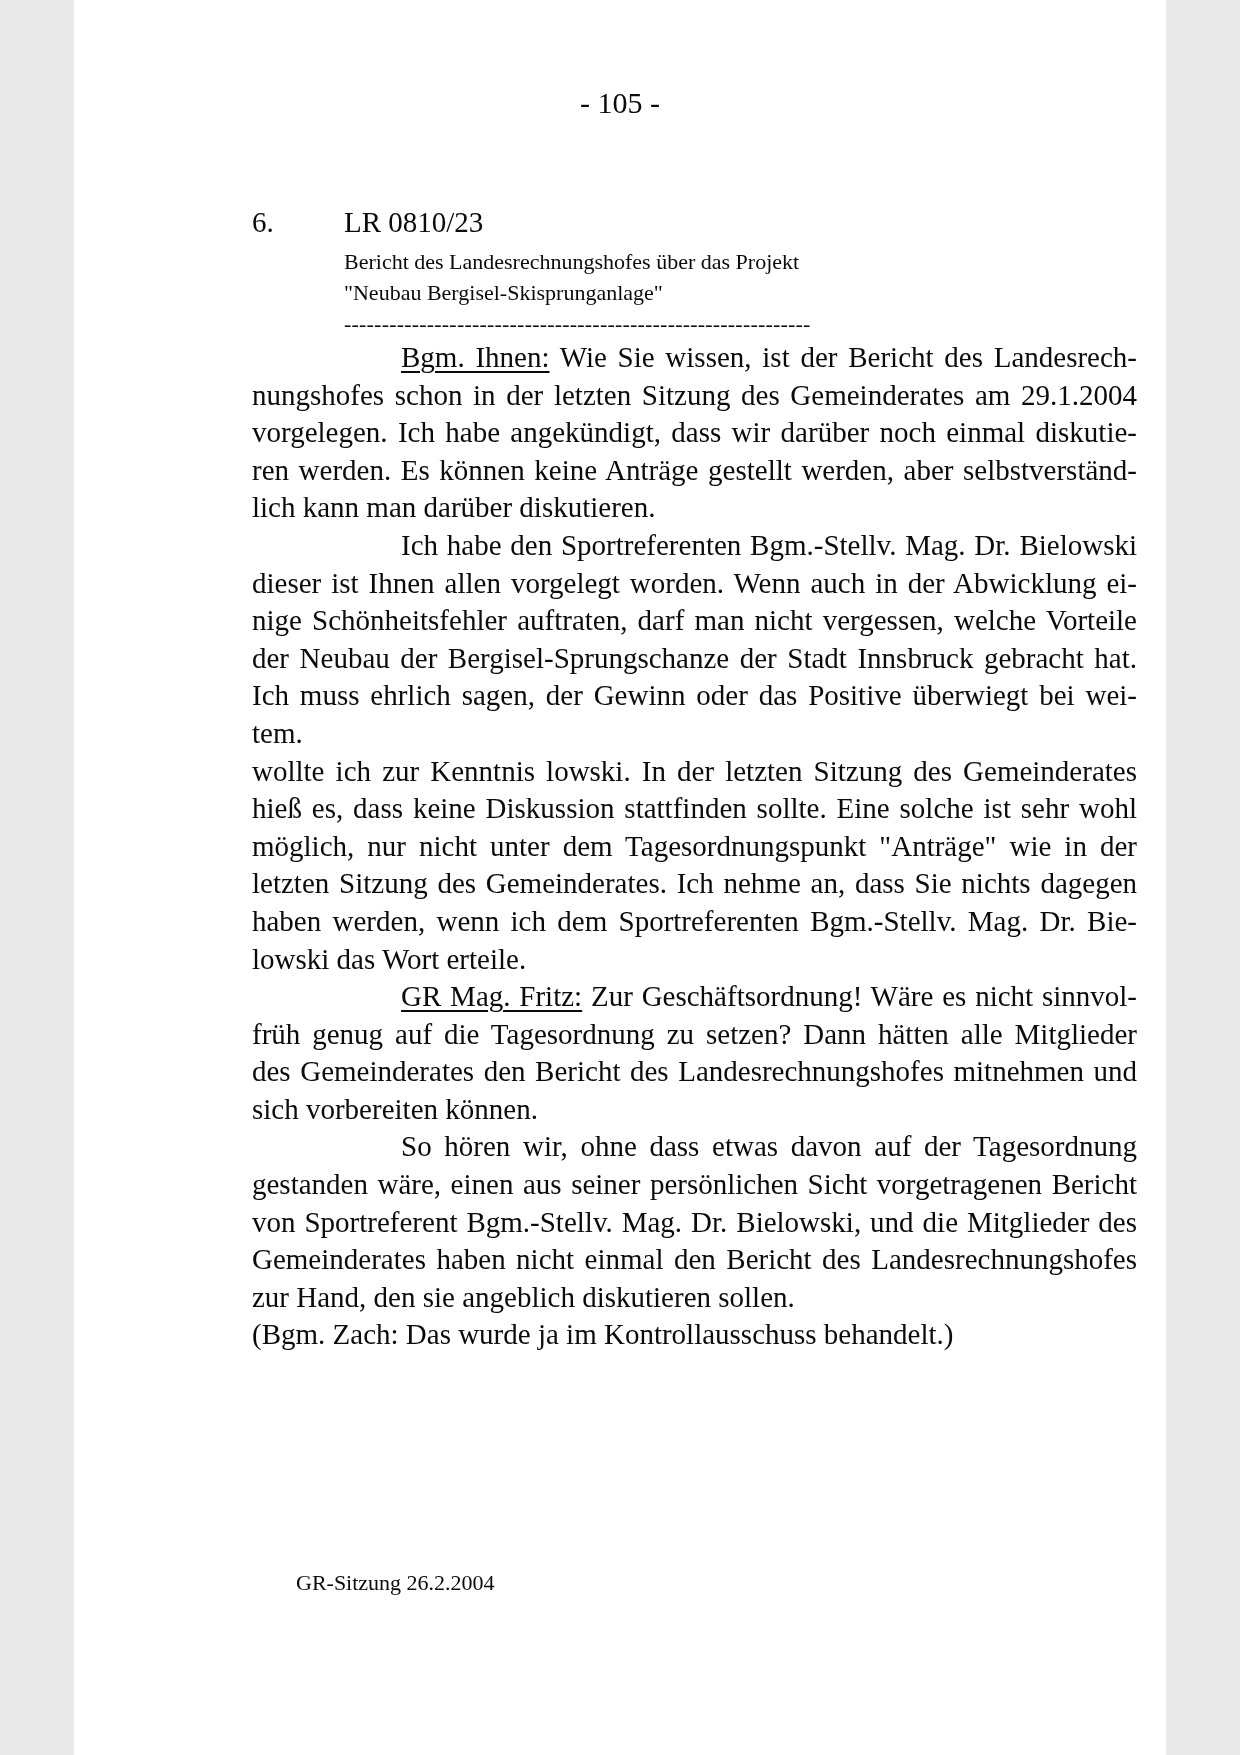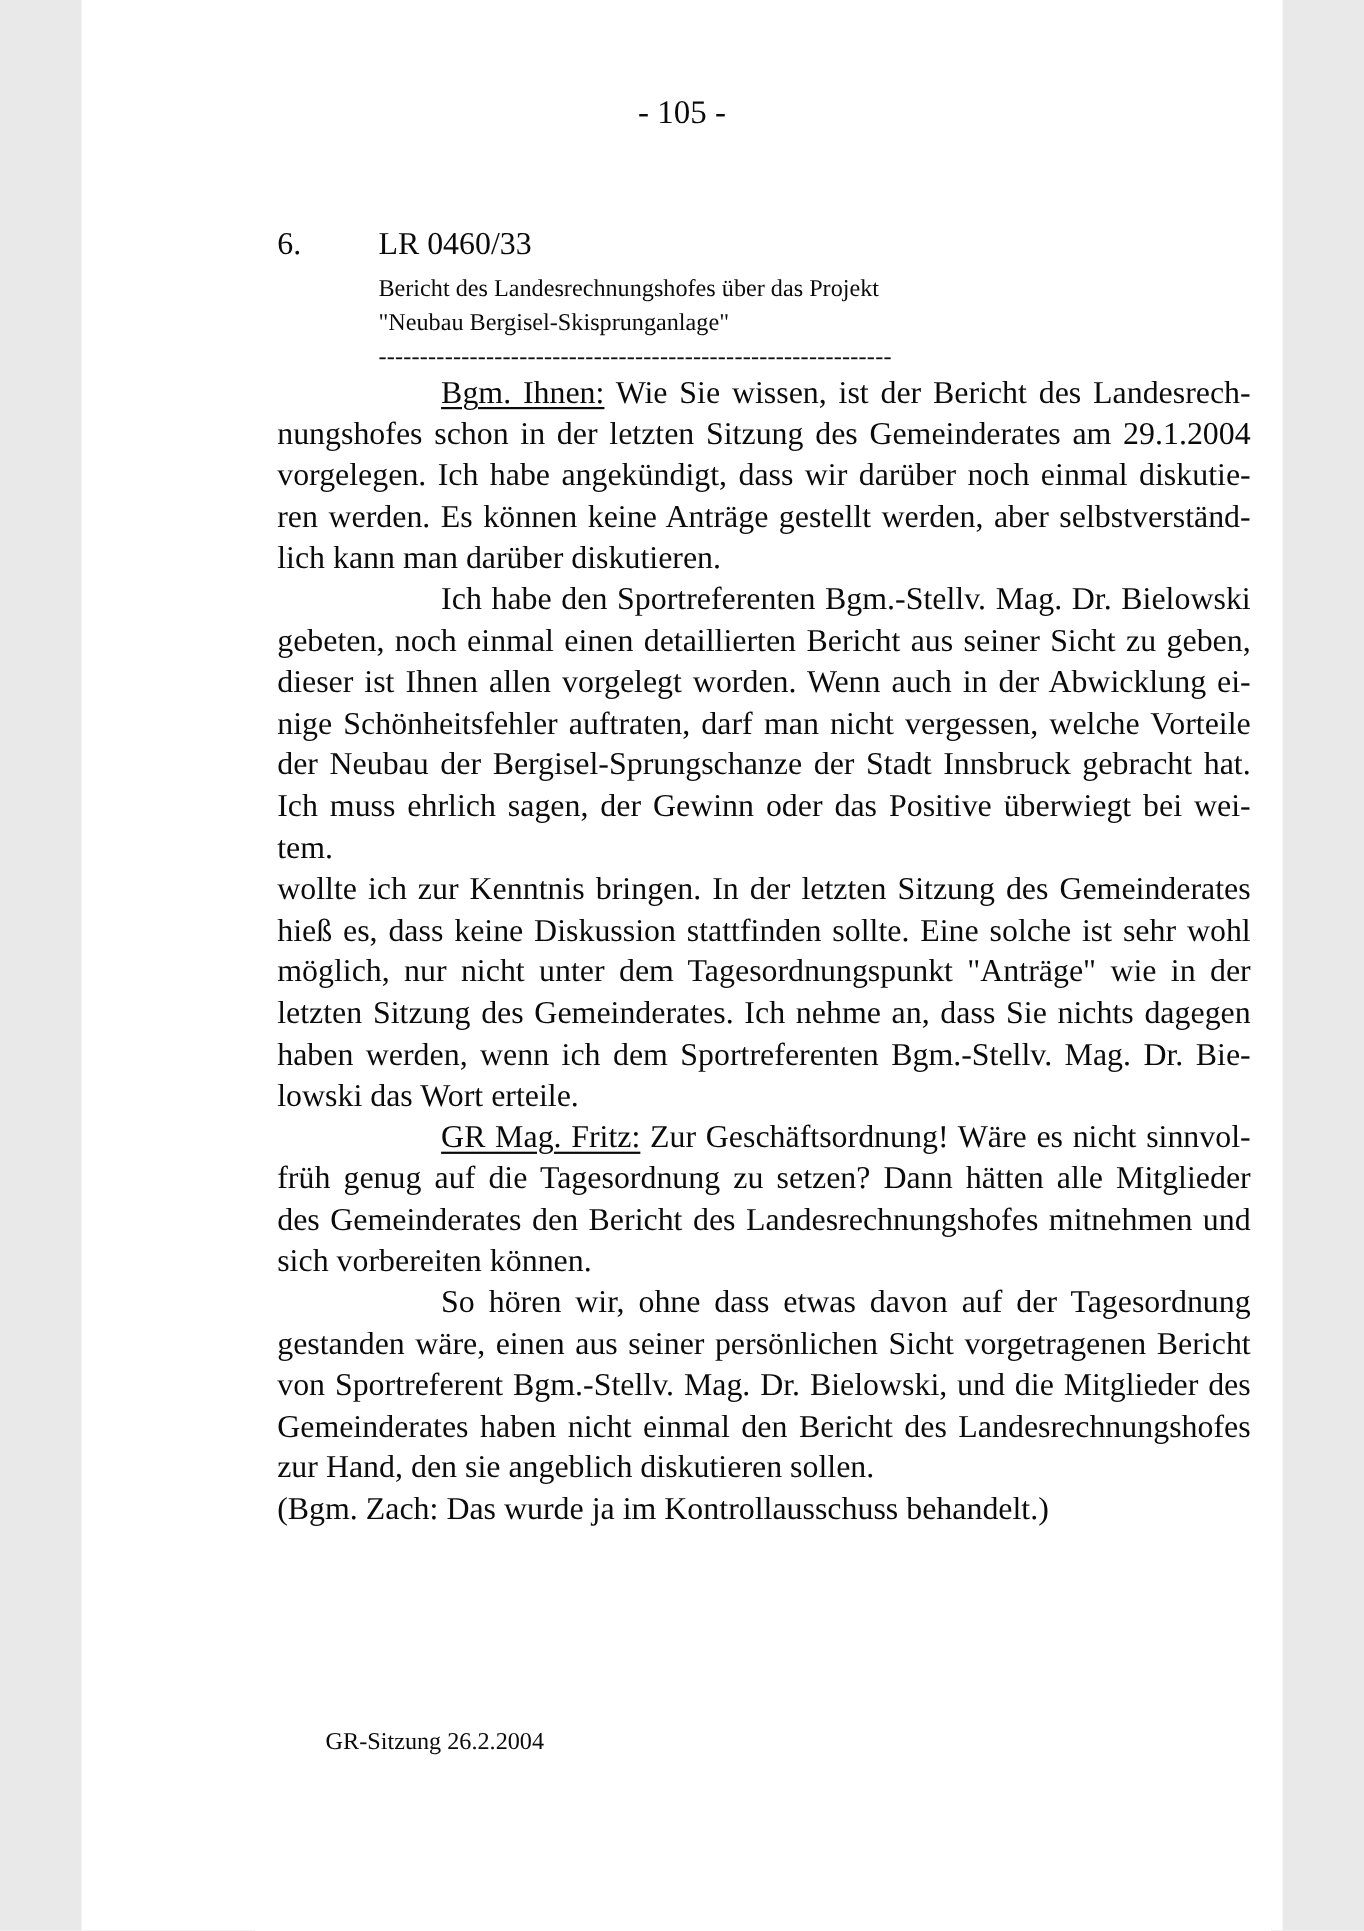--- a/index.html
+++ b/index.html
@@ -80,42 +80,41 @@
 </style>
 </head>
 <body>
 
 <div class="page">
 
   <div class="pagenum">- 105 -</div>
 
   <div class="agenda-number">6.</div>
 
-  <div class="agenda-code">LR 0460/33</div>
+  <div class="agenda-code">LR 0810/23</div>
 
   <div class="agenda-title">
     <div class="tline">Bericht des Landesrechnungshofes über das Projekt</div>
     <div class="tline">"Neubau Bergisel-Skisprunganlage"</div>
     <div class="tline divider">--------------------------------------------------------------</div>
   </div>
 
   <div class="doc-body">
       <div class="line just indent"><span class="u">Bgm. Ihnen:</span> Wie Sie wissen, ist der Bericht des Landesrech-</div>
       <div class="line just">nungshofes schon in der letzten Sitzung des Gemeinderates am 29.1.2004</div>
       <div class="line just">vorgelegen. Ich habe angekündigt, dass wir darüber noch einmal diskutie-</div>
       <div class="line just">ren werden. Es können keine Anträge gestellt werden, aber selbstverständ-</div>
       <div class="line">lich kann man darüber diskutieren.</div>
       <div class="line just indent">Ich habe den Sportreferenten Bgm.-Stellv. Mag. Dr. Bielowski</div>
-      <div class="line just">gebeten, noch einmal einen detaillierten Bericht aus seiner Sicht zu geben,</div>
       <div class="line just">dieser ist Ihnen allen vorgelegt worden. Wenn auch in der Abwicklung ei-</div>
       <div class="line just">nige Schönheitsfehler auftraten, darf man nicht vergessen, welche Vorteile</div>
       <div class="line just">der Neubau der Bergisel-Sprungschanze der Stadt Innsbruck gebracht hat.</div>
       <div class="line just">Ich muss ehrlich sagen, der Gewinn oder das Positive überwiegt bei wei-</div>
       <div class="line">tem.</div>
-      <div class="line just">wollte ich zur Kenntnis bringen. In der letzten Sitzung des Gemeinderates</div>
+      <div class="line just">wollte ich zur Kenntnis lowski. In der letzten Sitzung des Gemeinderates</div>
       <div class="line just">hieß es, dass keine Diskussion stattfinden sollte. Eine solche ist sehr wohl</div>
       <div class="line just">möglich, nur nicht unter dem Tagesordnungspunkt "Anträge" wie in der</div>
       <div class="line just">letzten Sitzung des Gemeinderates. Ich nehme an, dass Sie nichts dagegen</div>
       <div class="line just">haben werden, wenn ich dem Sportreferenten Bgm.-Stellv. Mag. Dr. Bie-</div>
       <div class="line">lowski das Wort erteile.</div>
       <div class="line just indent"><span class="u">GR Mag. Fritz:</span> Zur Geschäftsordnung! Wäre es nicht sinnvol-</div>
       <div class="line just">früh genug auf die Tagesordnung zu setzen? Dann hätten alle Mitglieder</div>
       <div class="line just">des Gemeinderates den Bericht des Landesrechnungshofes mitnehmen und</div>
       <div class="line">sich vorbereiten können.</div>
       <div class="line just indent">So hören wir, ohne dass etwas davon auf der Tagesordnung</div>

